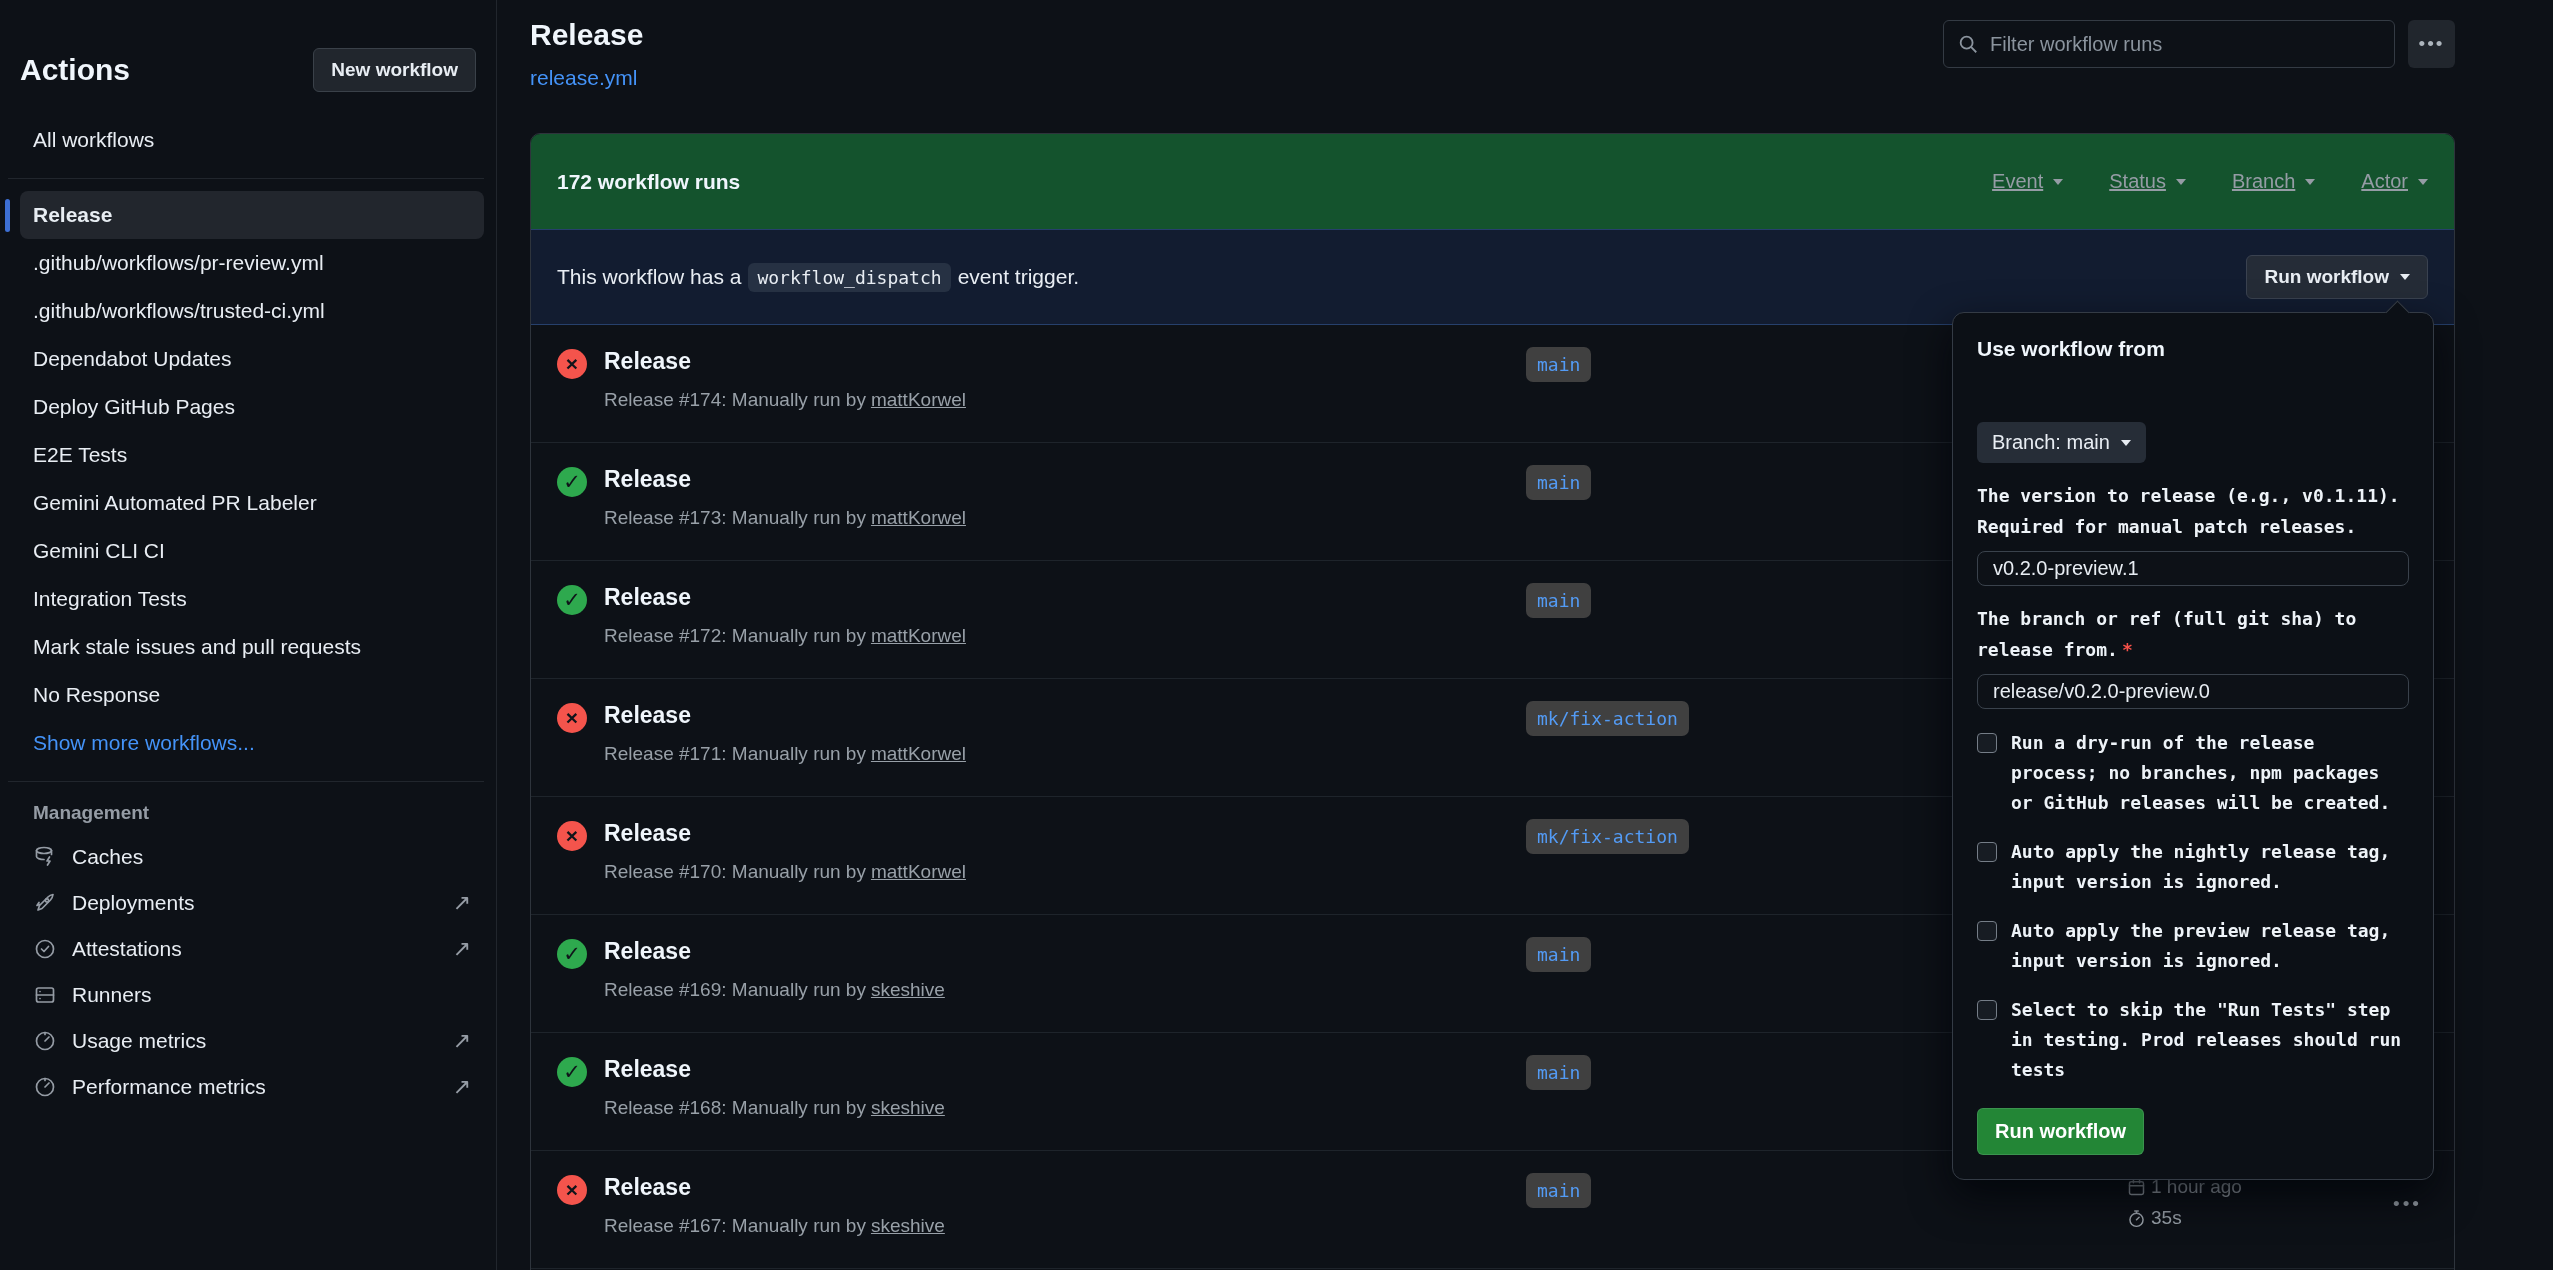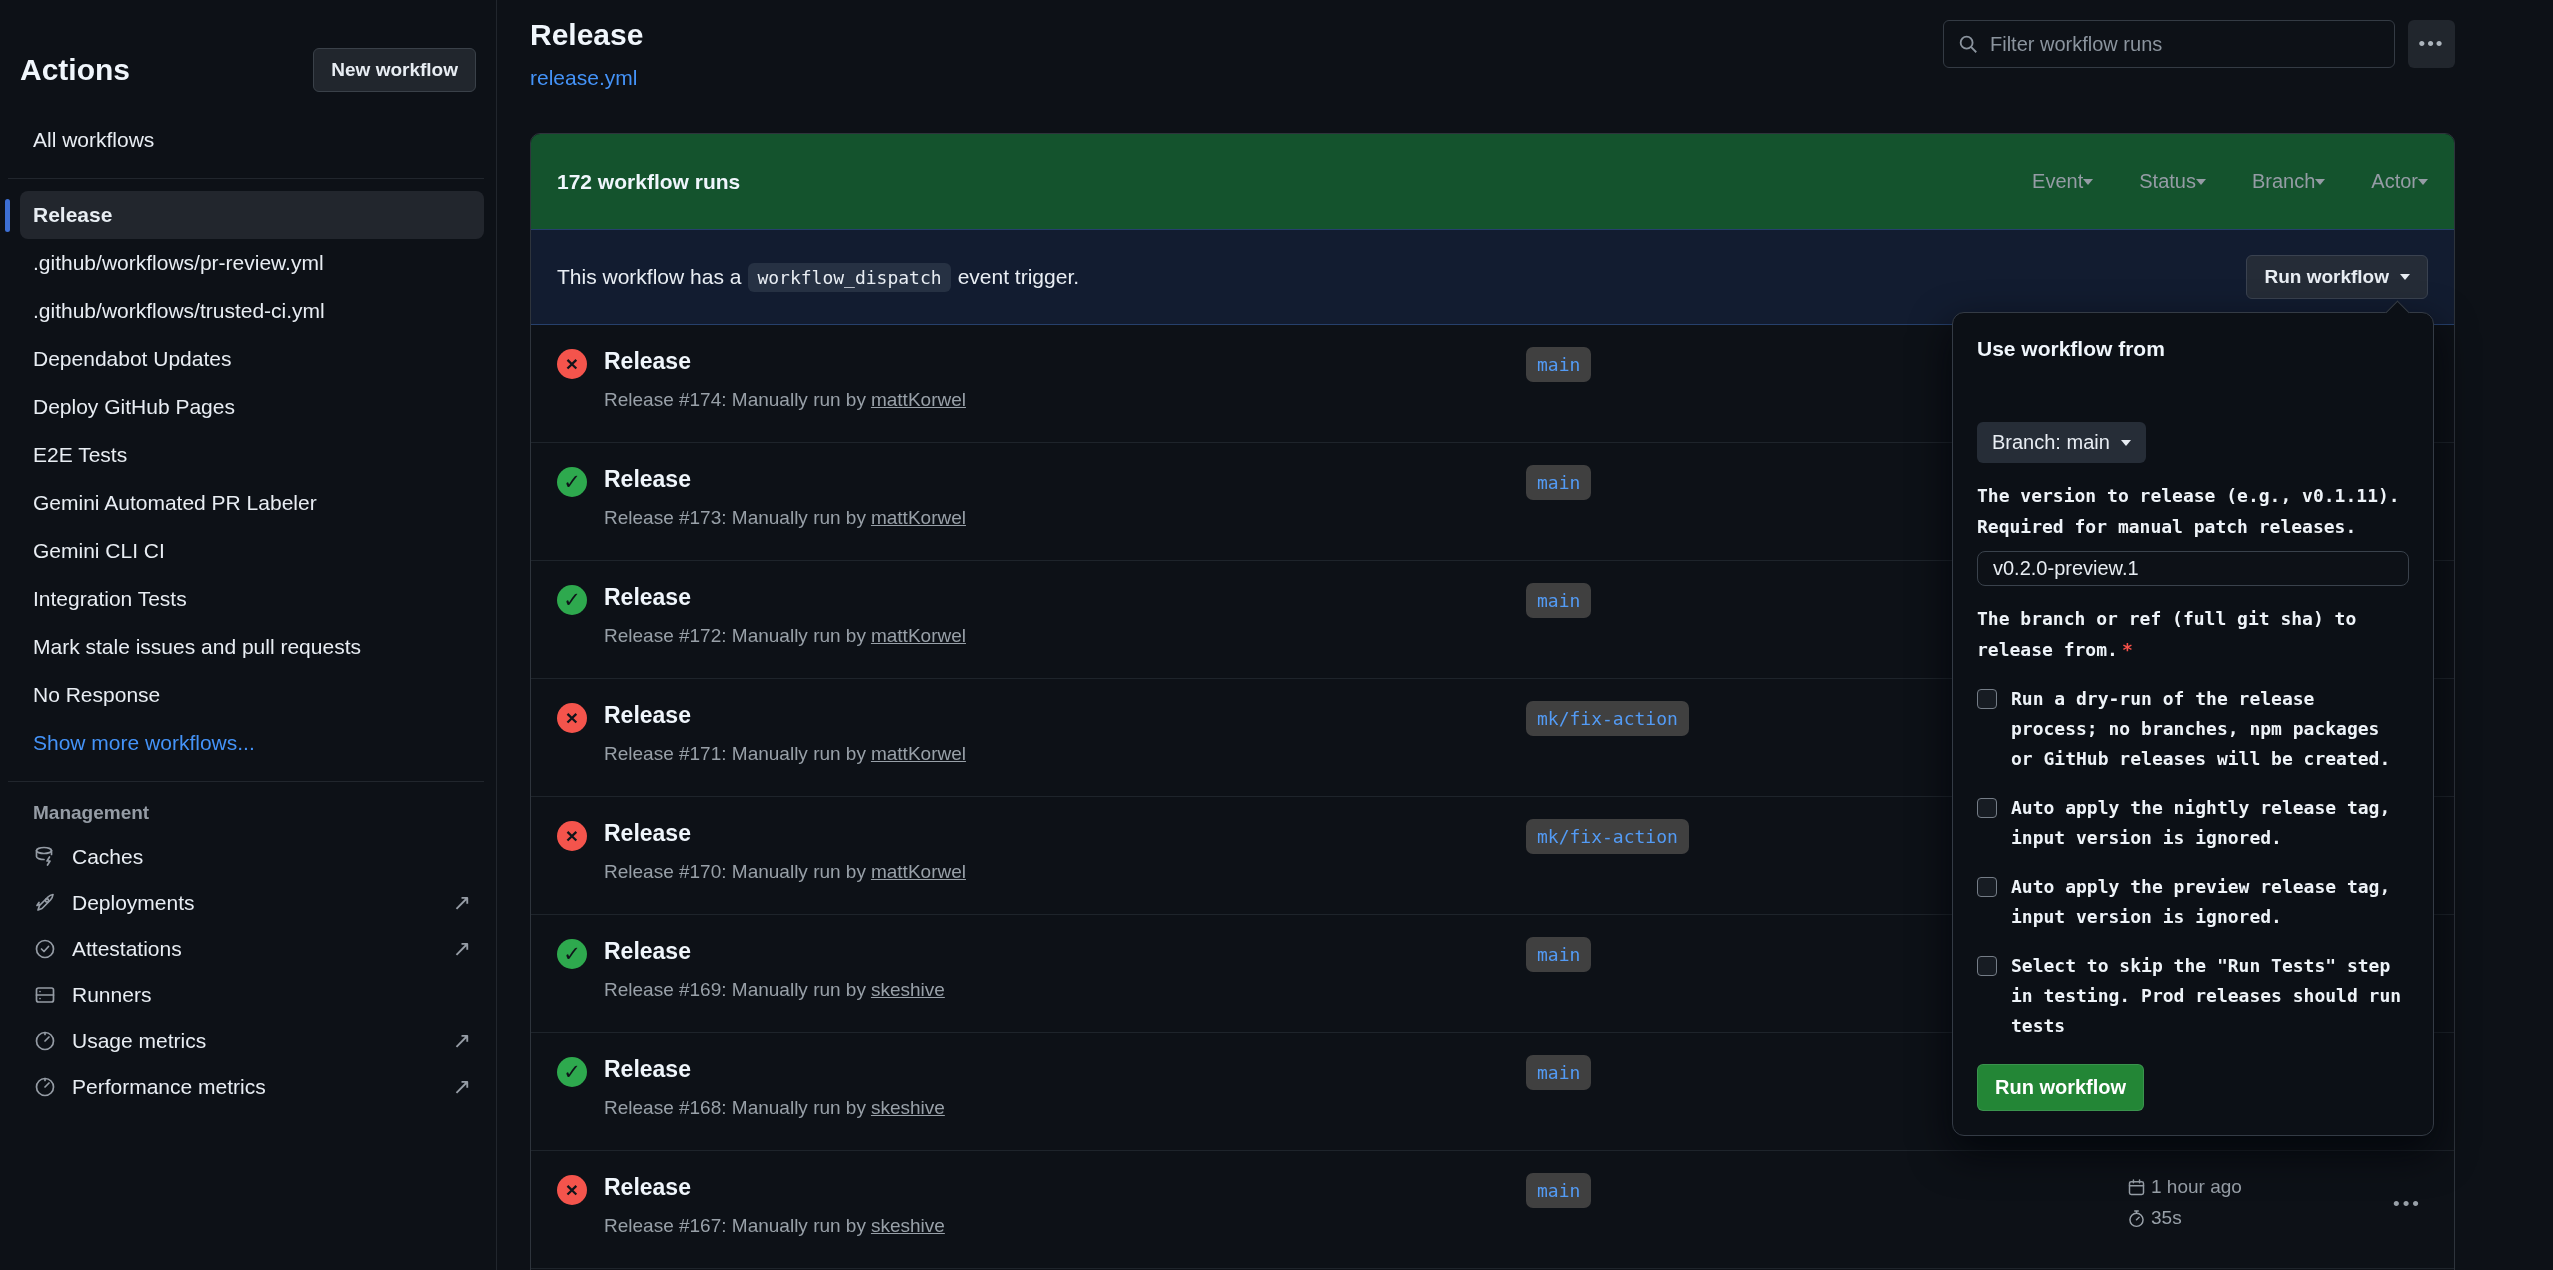--- a/index.html
+++ b/index.html
@@ -44,21 +44,21 @@
     background:#0d1117; color:#e8edf3; font-size:20px; padding:0 14px 0 46px; outline:none;
     font-family:inherit;
   }
   .filter-input::placeholder { color:#8b949e; }
   .icon-btn { width:47px; height:48px; background:#21262d; border:none; border-radius:6px; color:#adb5bd; font-size:19px; letter-spacing:2px; }
 
   .runs-box { position:absolute; left:33px; top:133px; width:1925px; height:1220px; border:1px solid #2e343c; border-radius:10px; overflow:hidden; }
   .list-head { height:95px; background:#14532d; display:flex; align-items:center; padding:0 26px; }
   .count { font-size:21px; font-weight:700; color:#f0f6fc; }
   .filters { margin-left:auto; display:flex; gap:46px; }
-  .filter-link { display:flex; align-items:center; color:#959ca5; font-size:20px; background:none; border:none; padding:0; }
+  .filter-link { display:flex; align-items:center; gap:10px; color:#959ca5; font-size:20px; background:none; border:none; padding:0;text-decoration:underline; }
   .tri { width:0; height:0; border:5px solid transparent; border-top:6px solid currentColor; margin-top:5px; }
 
   .banner { height:96px; background:#121c30; border-top:1px solid #26406c; border-bottom:1px solid #26406c; display:flex; align-items:center; padding:0 26px; }
   .banner-text { font-size:21px; color:#e8edf3; }
   .code-chip { font-family:"DejaVu Sans Mono","Liberation Mono",monospace; font-size:18px; background:rgba(99,110,123,0.25); padding:4px 9px; border-radius:6px; margin:0 7px; color:#e8edf3; }
   .dropdown-btn { margin-left:auto; display:flex; align-items:center; gap:11px; background:#252c37; border:1px solid #3a4250; }
 
   .run-row { position:relative; height:118px; border-bottom:1px solid #1e242b; }
   .status { position:absolute; left:26px; top:24px; width:30px; height:30px; border-radius:50%; display:flex; align-items:center; justify-content:center; font-weight:700; color:#10141a; font-size:21px; }
   .status[data-status="failure"] { background:#f4544c; }
@@ -292,20 +292,21 @@
     <h2>Use workflow from</h2>
     <button class="branch-btn">
       <span>Branch: main</span>
         <span class="tri"></span>
     </button>
 
     <p class="desc">The version to release (e.g., v0.1.11). Required for manual patch releases.</p>
     <input class="tin" type="text" value="v0.2.0-preview.1" style="">
 
     <p class="desc"><span>The branch or ref (full git sha) to release from.</span><span class="req">*</span></p>
+    <input class="tin" type="text" value="release/v0.2.0-preview.0" style="">
 
     <div class="cbrow">
       <span class="cb"></span>
       <span class="cbl">Run a dry-run of the release process; no branches, npm packages or GitHub releases will be created.</span>
     </div>
     <div class="cbrow">
       <span class="cb"></span>
       <span class="cbl">Auto apply the nightly release tag, input version is ignored.</span>
     </div>
     <div class="cbrow">

